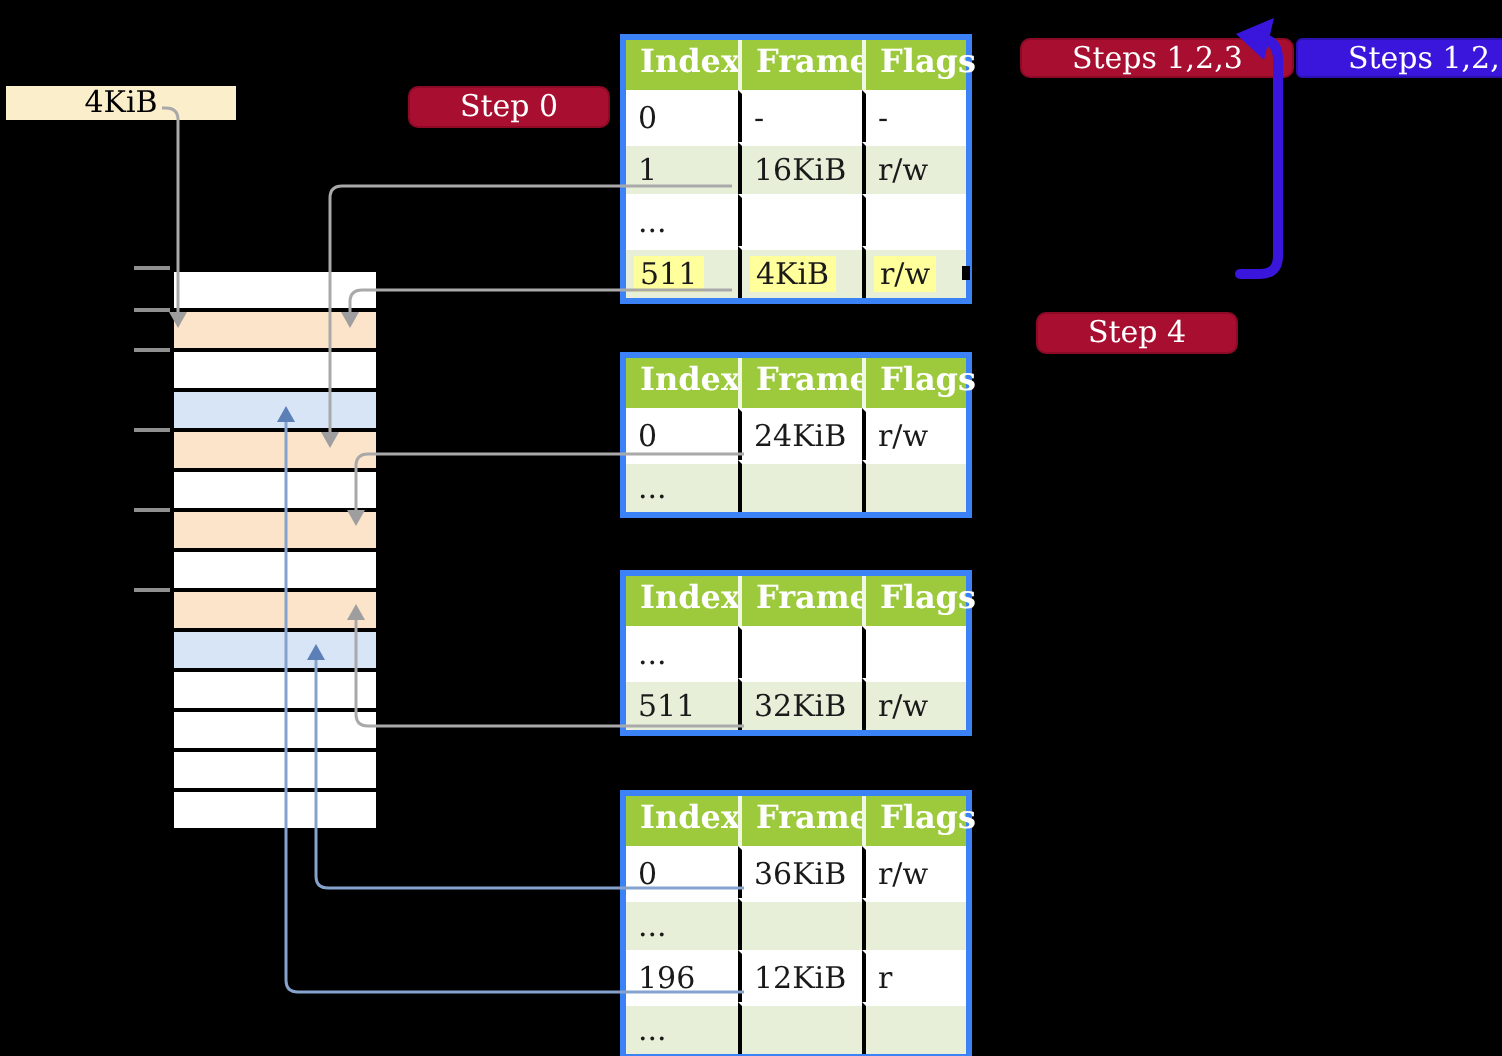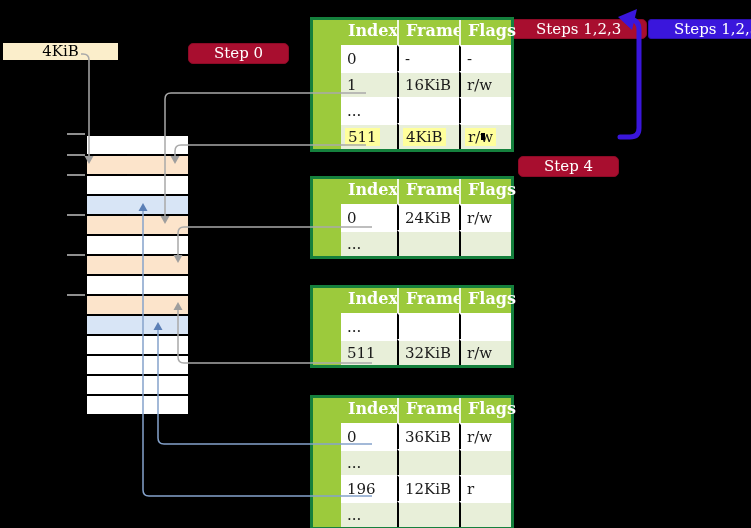--- a/index.html
+++ b/index.html
@@ -9,38 +9,38 @@
   
   .frame-label{position:absolute;left:2px;top:42px;width:115px;height:17px;
     background:#fbeecb;border:1px solid #000;color:#000;font-size:15px;
     text-align:center;line-height:17px;}
 
   
   .badge{position:absolute;color:#fff;font-size:15px;white-space:nowrap;
     text-align:center;padding:0 25px;border-radius:5px;}
   .badge.crimson{background:#a80e2f;border:1px solid #8c0a26;}
   .badge.indigo{background:#3a16dc;border-radius:3px;border:1px solid #2c10b0;}
-  #badge-step0{left:188px;top:43px;height:19px;line-height:19px;}
+  #badge-step0{left:204px;top:43px;height:19px;line-height:19px;}
   #badge-steps123{left:510px;top:19px;height:18px;line-height:18px;}
   #badge-steps1234{left:648px;top:19px;height:18px;line-height:18px;}
   #badge-step4{left:518px;top:156px;height:19px;line-height:19px;}
 
   
   .strip{position:absolute;left:85px;top:134px;width:105px;height:282px;
     box-sizing:border-box;border:2px solid #000;display:flex;flex-direction:column;}
   .m-row{flex:1;border-bottom:2px solid #000;}
   .m-row:last-child{border-bottom:none;}
   .row-white{background:#ffffff;}
   .row-peach{background:#fce4cb;}
   .row-blue{background:#d8e5f6;}
   .tick{position:absolute;left:67px;width:18px;height:2px;background:#8f8f8f;}
 
   
   .ptable{position:absolute;display:grid;grid-template-columns:56px 62px 52px;
-    border:3px solid #15803d;background:#9cca3c;padding-left:28px;}
+    border:3px solid #3b82f6;background:#9cca3c;}
   .th{box-sizing:border-box;height:25px;background:#9cca3c;color:#fff;
     font-weight:bold;font-size:16px;padding:1px 0 0 7px;
     border-left:2px solid rgba(255,255,255,.85);}
   .th.c0{border-left:none;}
   .td{box-sizing:border-box;height:26px;background:#fff;color:#1a1a1a;
     font-size:15px;padding:3px 0 0 6px;border-top:2px solid #fff;
     border-left:2px solid #000;}
   .td.c0{border-left:none;}
   .td.shaded{background:#e8efd9;}
   .hl{background:#ffff9c;padding:0 3px;margin-left:-2px;}

